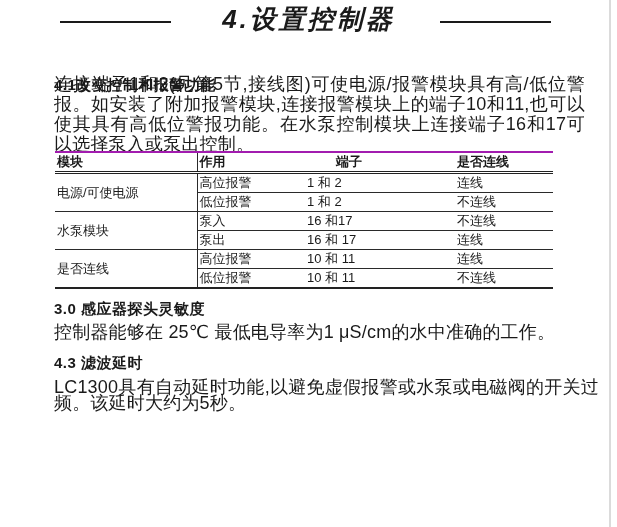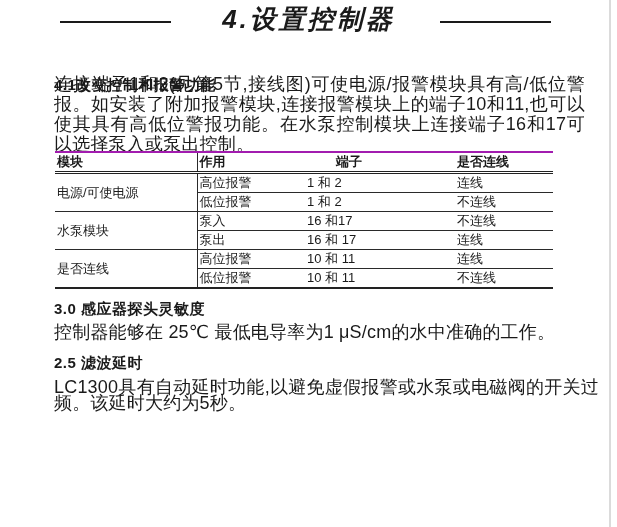--- a/index.html
+++ b/index.html
@@ -127,14 +127,14 @@
       <td class="c2">低位报警</td>
       <td class="c3">10 和 11</td>
       <td class="c4">不连线</td>
     </tr>
   </tbody>
 </table>
 
 <div class="h2 h42">3.0 感应器探头灵敏度</div>
 <div class="body-text p42">控制器能够在 25℃ 最低电导率为1 μS/cm的水中准确的工作。</div>
 
-<div class="h2 h43">2.5 滤波延时</div>
+<div class="h2 h43">4.3 滤波延时</div>
 <div class="body-text p43">LC1300具有自动延时功能,以避免虚假报警或水泵或电磁阀的开关过频。该延时大约为5秒。</div>
 
 </body></html>

